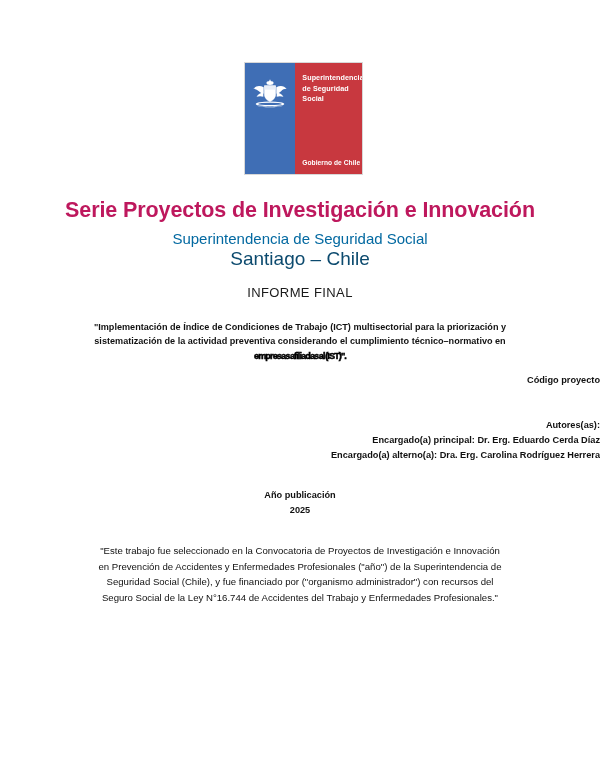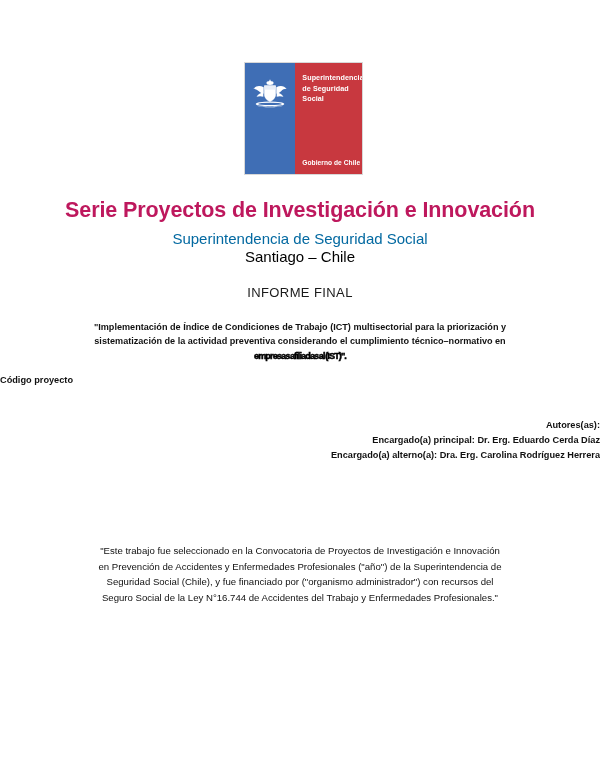--- a/index.html
+++ b/index.html
@@ -95,23 +95,23 @@
     font-size: 15px;
     font-weight: 400;
     color: #0369a1;
   }
   .serie-sub2 {
     position: absolute;
     top: 248px;
     left: 0;
     width: 600px;
     text-align: center;
-    font-size: 15px;
-    font-weight: 400;
-    color: #000000;
+    font-size: 19px;
+    font-weight: 400;
+    color: #0c4a6e;
   }
 
   .informe-final {
     position: absolute;
     top: 285px;
     left: 0;
     width: 600px;
     text-align: center;
     font-size: 13px;
     font-weight: 400;
@@ -137,21 +137,21 @@
     font-weight: 700;
     filter: blur(0.35px) contrast(2.6);
     -webkit-text-stroke: 0.55px #000;
   }
 
   .codigo {
     position: absolute;
     top: 375px;
     left: 0;
     width: 600px;
-    text-align: left;
+    text-align: right;
     font-size: 9.2px;
     font-weight: 700;
     color: #111111;
   }
 
   .autores {
     position: absolute;
     top: 418px;
     left: 0;
     width: 600px;
@@ -235,20 +235,24 @@
   </div>
 
   <div class="codigo">Código proyecto</div>
 
   <div class="autores">
     <div>Autores(as):</div>
     <div>Encargado(a) principal: Dr. Erg. Eduardo Cerda Díaz</div>
     <div>Encargado(a) alterno(a): Dra. Erg. Carolina Rodríguez Herrera</div>
   </div>
 
+  <div class="anio">
+    <div>Año publicación</div>
+    <div>2025</div>
+  </div>
 
   <div class="footer-note">
     <div>"Este trabajo fue seleccionado en la Convocatoria de Proyectos de Investigación e Innovación</div>
     <div>en Prevención de Accidentes y Enfermedades Profesionales ("año") de la Superintendencia de</div>
     <div>Seguridad Social (Chile), y fue financiado por ("organismo administrador") con recursos del</div>
     <div>Seguro Social de la Ley N°16.744 de Accidentes del Trabajo y Enfermedades Profesionales."</div>
   </div>
 
 </div>
 

